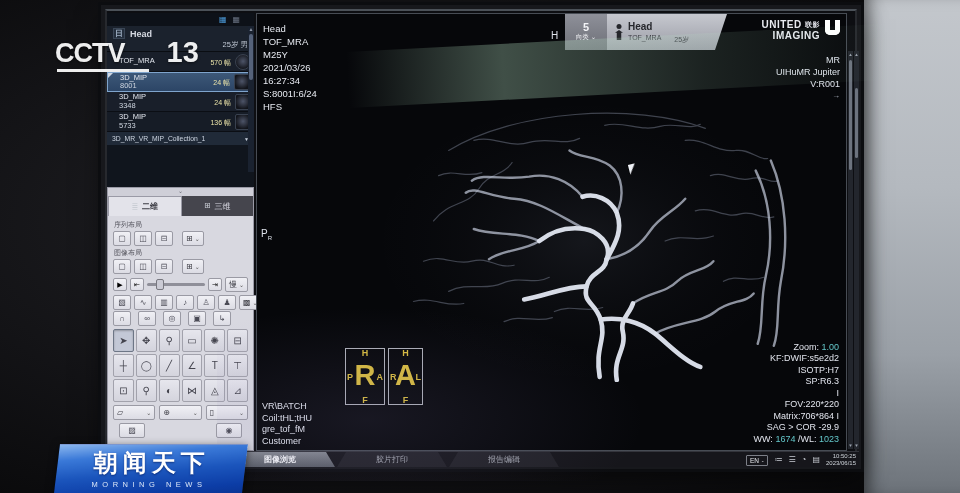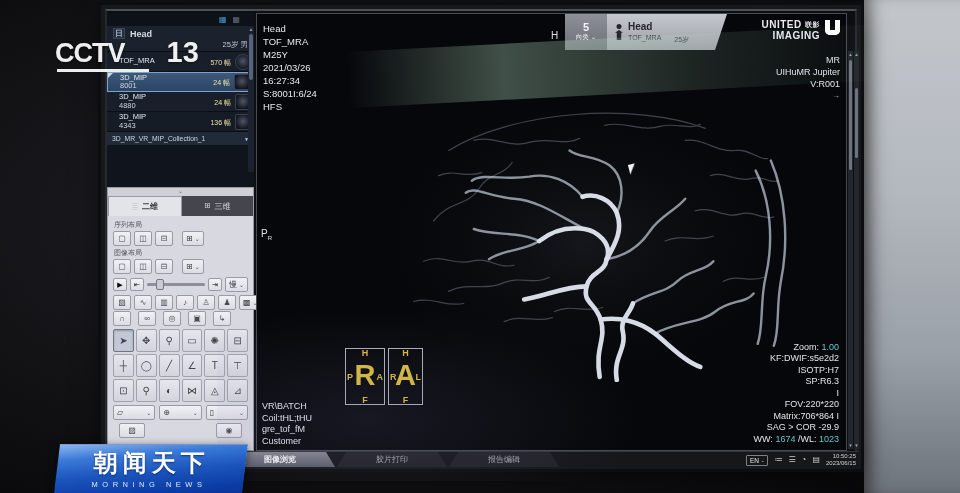--- a/index.html
+++ b/index.html
@@ -181,29 +181,29 @@
         <div class="sb-lines">
             <div class="sb-l1">3D_MIP</div>
             <div class="sb-l2">8001</div>
           </div>
         <div class="sb-count">24 幅</div>
         <div class="sb-thumb"></div>
       </div>
       <div class="sb-item">
         <div class="sb-lines">
             <div class="sb-l1">3D_MIP</div>
-            <div class="sb-l2">4880</div>
+            <div class="sb-l2">3348</div>
           </div>
         <div class="sb-count">24 幅</div>
         <div class="sb-thumb"></div>
       </div>
       <div class="sb-item">
         <div class="sb-lines">
             <div class="sb-l1">3D_MIP</div>
-            <div class="sb-l2">4343</div>
+            <div class="sb-l2">5733</div>
           </div>
         <div class="sb-count">136 幅</div>
         <div class="sb-thumb"></div>
       </div>
 
       <div class="sb-foot">
         <span>3D_MR_VR_MIP_Collection_1</span>
         <span style="font-size:5px;">▼</span>
       </div>
       <div class="sb-scroll">

